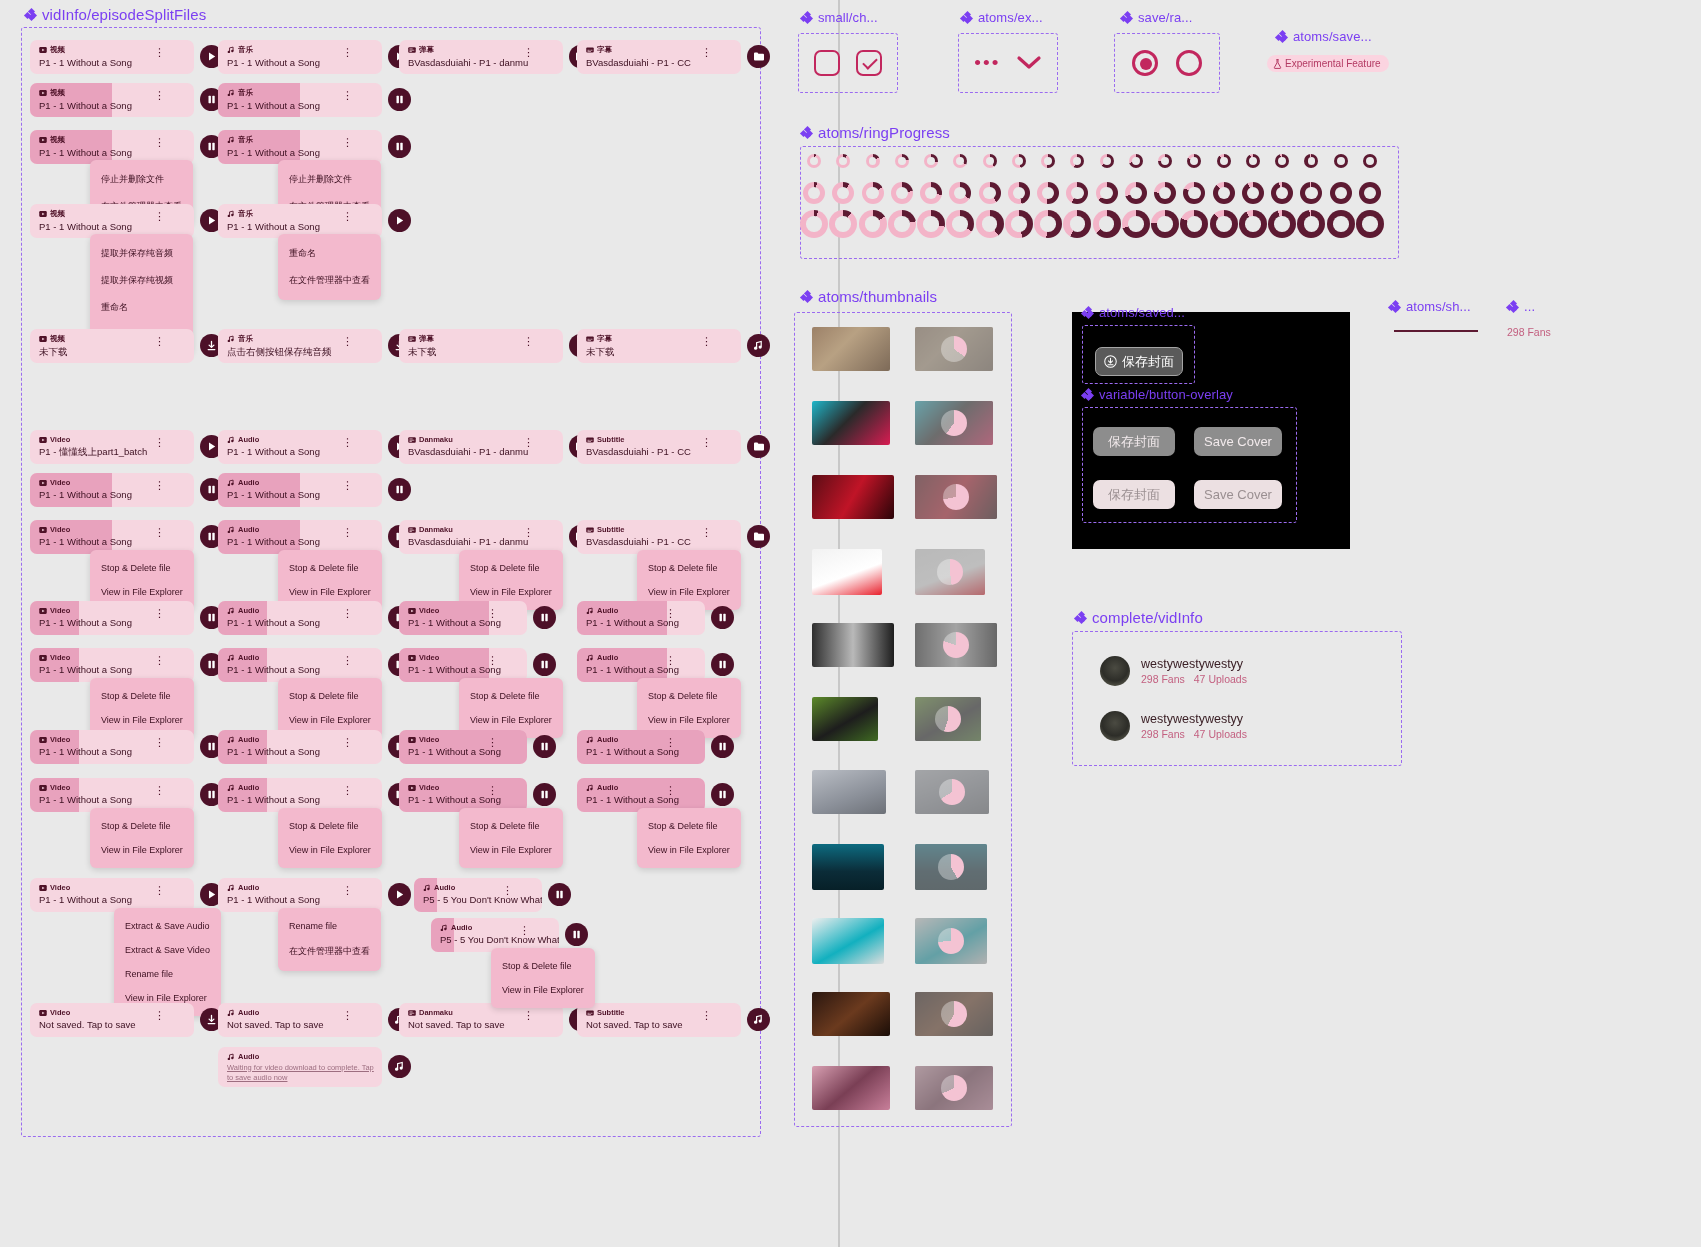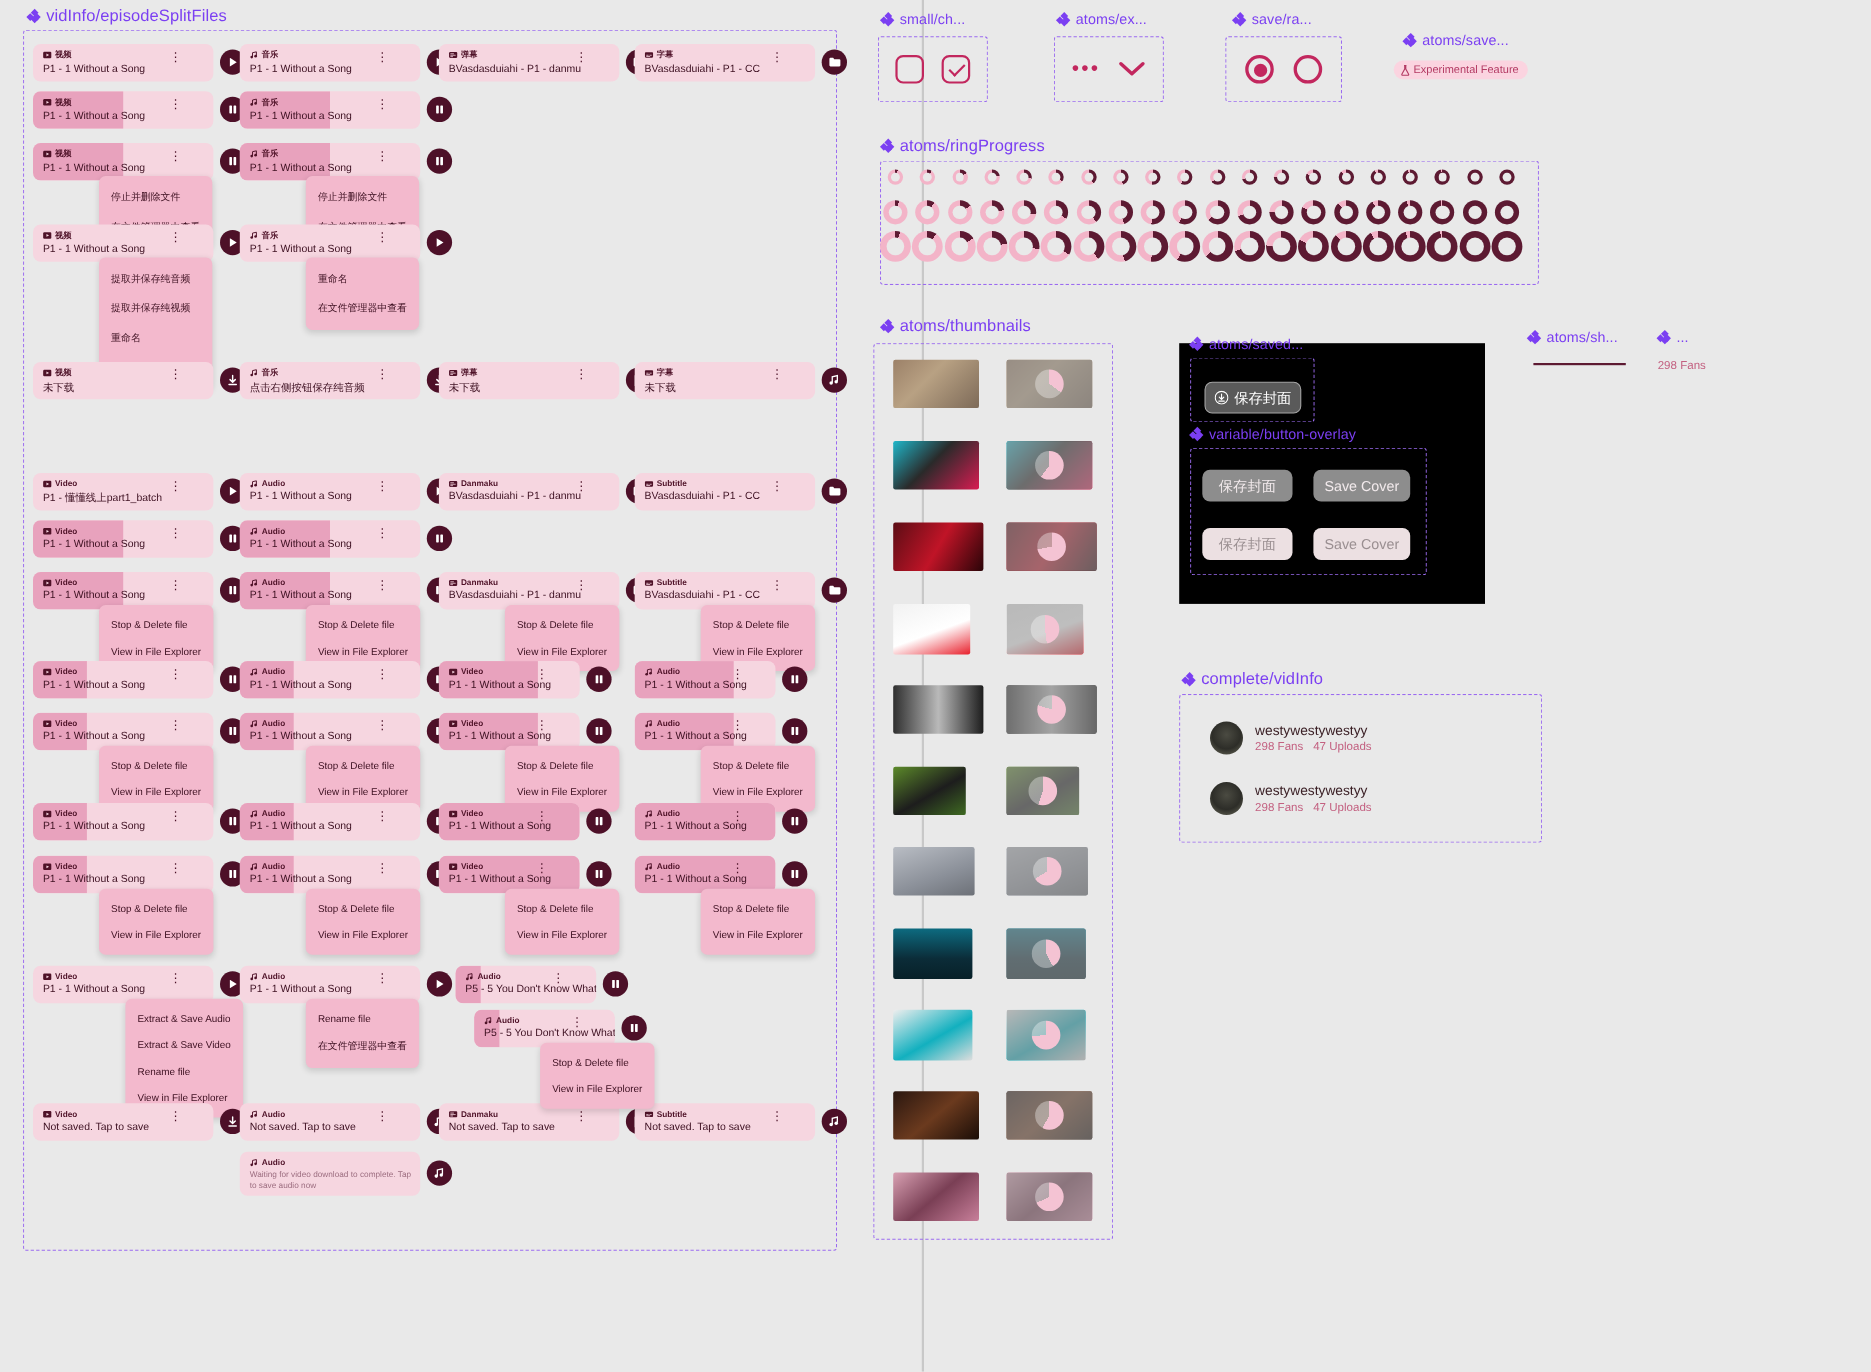--- a/index.html
+++ b/index.html
@@ -1117,21 +1117,21 @@
       <div class="card hasbtn" style="left: 218px; top: 1047px; width: 164px; height: 40px;">
         <div class="body">
      <div class="kind">
             <svg class="gi" viewBox="0 0 10 10">
               <path d="M3.2 7.2V2.4l4.4-1v4.8" fill="none" stroke="#4f1228" stroke-width="1.1"></path>
               <circle cx="2.3" cy="7.4" r="1.5" fill="#4f1228"></circle>
               <circle cx="6.7" cy="6.3" r="1.5" fill="#4f1228"></circle>
             </svg>
             <span>Audio</span>
           </div>
-     <div class="title" style="font-size:7.5px; white-space:normal; line-height:1.35; color:#9d6e80;">Waiting for video download to complete. Tap to save audio now</div>
+     <div class="title" style="font-size:7.5px; white-space:normal; line-height:1.35; color:#9d6e80;text-decoration:underline;">Waiting for video download to complete. Tap to save audio now</div>
    </div>
         <div class="dots"></div>
       </div>
       <div class="btn-circle" style="left: 388px; top: 1055px;">
         <svg width="11" height="11" viewBox="0 0 11 11">
           <path d="M3.6 8V2.6l4.6-1.1v5.2" fill="none" stroke="#fff" stroke-width="1.2"></path>
           <circle cx="2.6" cy="8.2" r="1.6" fill="#fff"></circle>
           <circle cx="7.2" cy="7.1" r="1.6" fill="#fff"></circle>
         </svg>
       </div>

